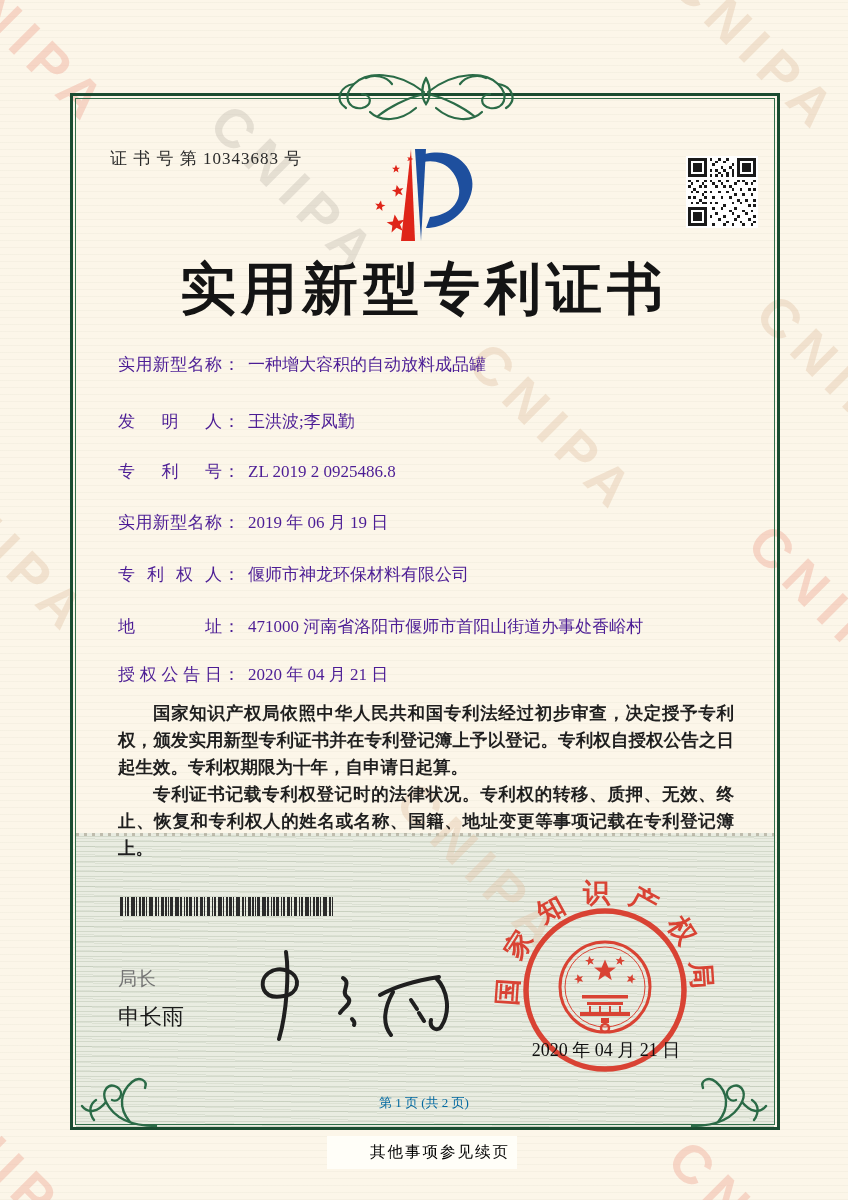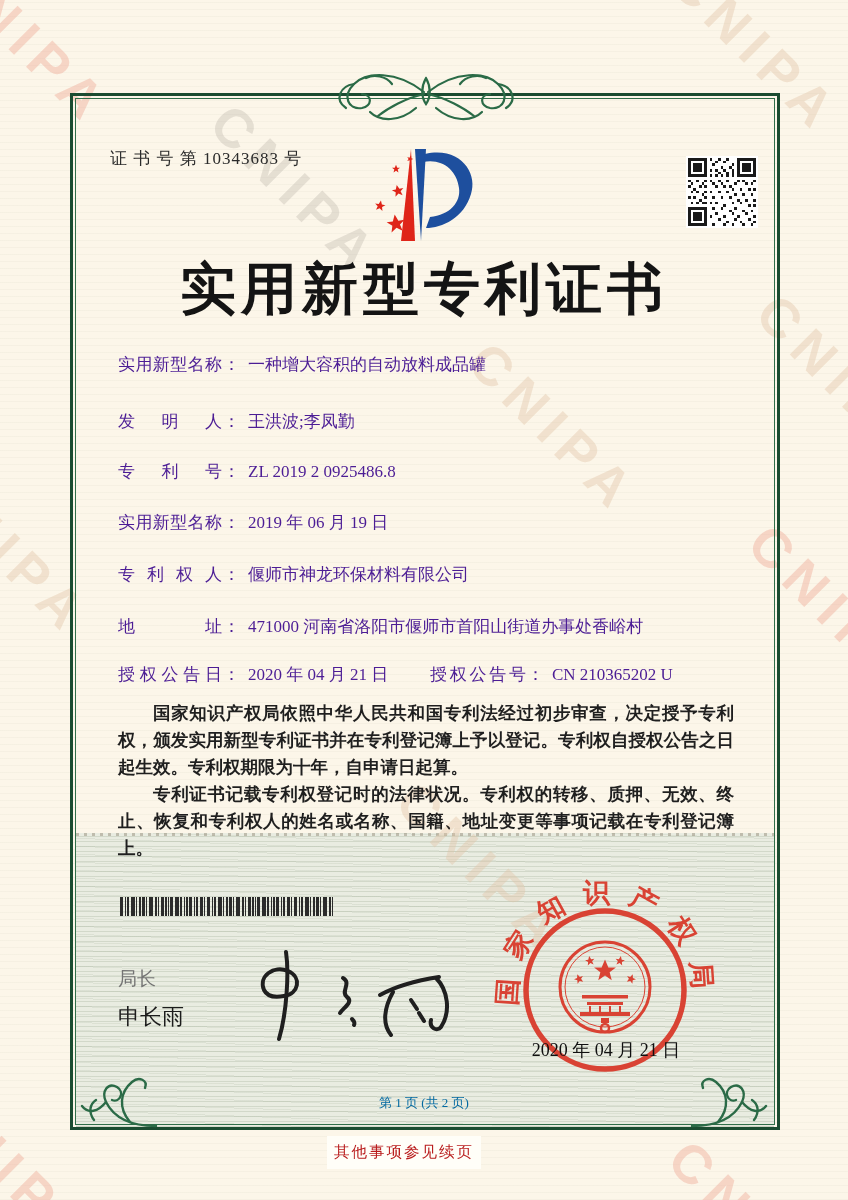--- a/index.html
+++ b/index.html
@@ -44,21 +44,21 @@
   .dtitle{position:absolute;left:118px;top:966px;font-family:"Liberation Sans","DejaVu Sans",sans-serif;
         font-size:19px;color:#737373;}
   .dname{position:absolute;left:118px;top:1002px;font-family:"Liberation Sans","DejaVu Sans",sans-serif;
         font-size:22px;color:#1c1c1c;}
   .sig{position:absolute;left:240px;top:942px;}
   .seal{position:absolute;left:490px;top:875px;opacity:.95;}
   .sealdate{position:absolute;left:518px;top:1038px;width:176px;text-align:center;font-size:18px;
         color:#101010;white-space:nowrap;}
   .pageinfo{position:absolute;left:0;right:0;top:1094px;text-align:center;font-size:13px;color:#0369a1;}
   .contnote{position:absolute;left:327px;top:1136px;width:154px;height:33px;background:#fffef8;
-        display:flex;align-items:center;justify-content:center;font-size:15.5px;letter-spacing:2px;color:#b91c1c;}
+        display:flex;align-items:center;justify-content:center;font-size:15.5px;letter-spacing:2px;color:#000000;padding-left:36px;}
 </style>
 </head>
 <body>
 
 <div class="page">
 
   <span class="wm pink" style="left:-28px;top:-58px">CNIPA</span>
   <span class="wm gray" style="left:242px;top:92px">CNIPA</span>
   <span class="wm tan" style="left:702px;top:-50px">CNIPA</span>
   <span class="wm tan" style="left:788px;top:282px">CNIPA</span>
@@ -182,23 +182,20 @@
       <span class="flabel">实用新型名称</span><span class="fcolon">：</span><span class="fvalue">2019 年 06 月 19 日</span>
     </div>
     <div class="frow" style="top:563px">
       <span class="flabel">专利权人</span><span class="fcolon">：</span><span class="fvalue">偃师市神龙环保材料有限公司</span>
     </div>
     <div class="frow" style="top:615px">
       <span class="flabel">地址</span><span class="fcolon">：</span><span class="fvalue">471000 河南省洛阳市偃师市首阳山街道办事处香峪村</span>
     </div>
     <div class="frow" style="top:663px">
       <span class="flabel">授权公告日</span><span class="fcolon">：</span><span class="fvalue">2020 年 04 月 21 日</span>
-      <span class="fpair2">
-        <span class="flabel">授权公告号</span><span class="fcolon">：</span><span class="fvalue">CN 210365202 U</span>
-      </span>
     </div>
 
     <div class="bodytext">
       <p>国家知识产权局依照中华人民共和国专利法经过初步审查，决定授予专利权，颁发实用新型专利证书并在专利登记簿上予以登记。专利权自授权公告之日起生效。专利权期限为十年，自申请日起算。</p>
       <p>专利证书记载专利权登记时的法律状况。专利权的转移、质押、无效、终止、恢复和专利权人的姓名或名称、国籍、地址变更等事项记载在专利登记簿上。</p>
     </div>
 
     <svg class="barcode" width="215" height="19">
       <line x1="0" y1="9.5" x2="215" y2="9.5" stroke="#2b2b2b" stroke-width="19" stroke-dasharray="3 2 1 1 2 2 4 1 1 2 2 1 3 1 1 2 4 2 2 1 1 2 3 1 2 1 1 1 3 2 4 1 2 2 1 1 2 1 3 2 1 1 2 2 3 1 1 2"></line>
     </svg>

